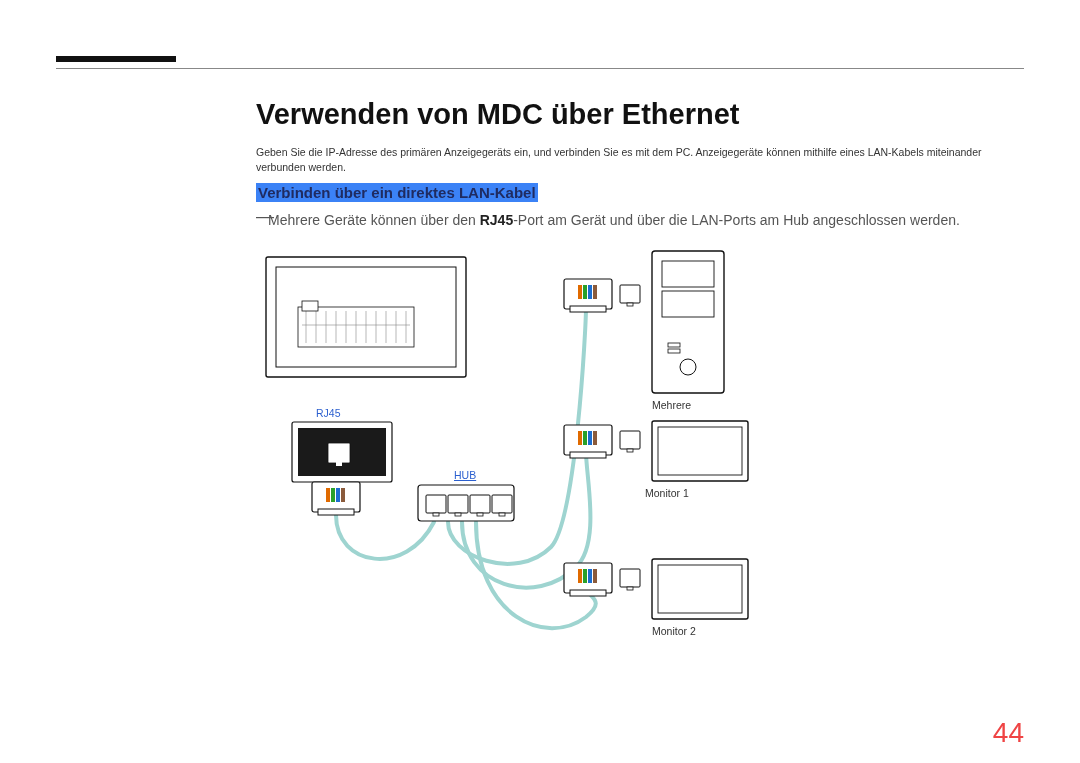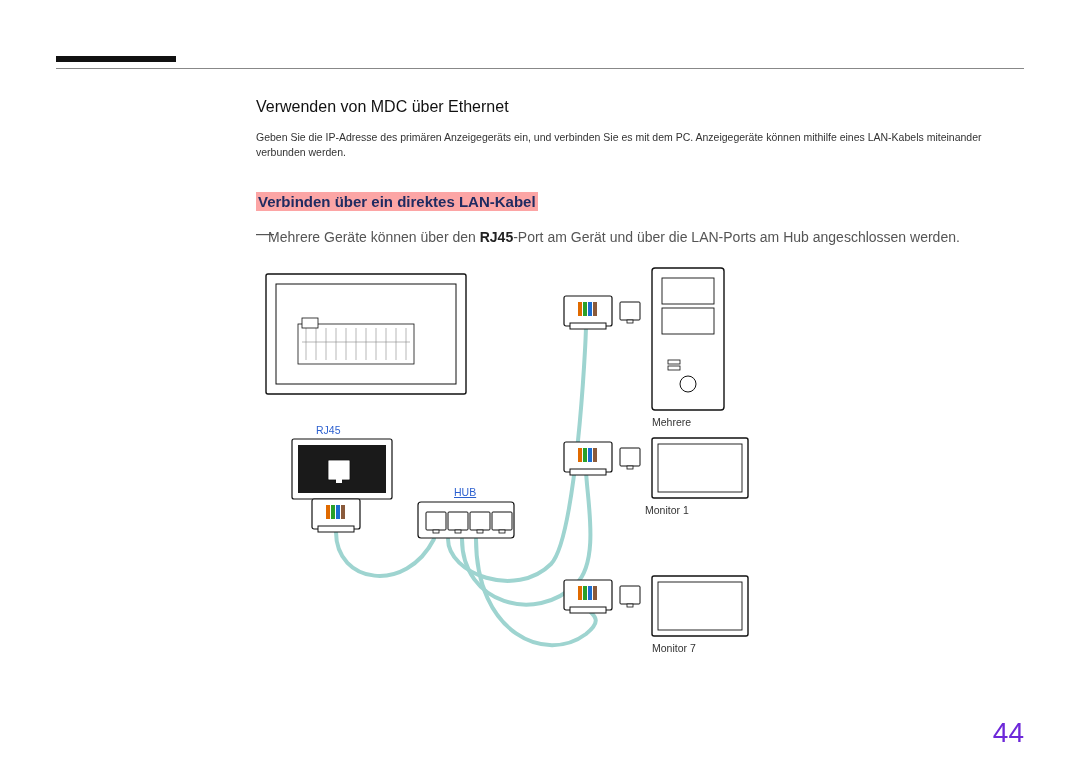--- a/index.html
+++ b/index.html
@@ -28,40 +28,40 @@
     height: 1px;
     background: #888;
   }
   .content {
     position: absolute;
     top: 98px;
     left: 256px;
     right: 56px;
   }
   h1 {
-    font-size: 16px;
-    font-weight: 400;
+    font-size: 29px;
+    font-weight: 700;
     margin: 0 0 14px 0;
     color: #111;
   }
   .intro {
     font-size: 10.5px;
     line-height: 1.45;
     color: #333;
-    margin-bottom: 32px;
+    margin-bottom: 8px;
     max-width: 740px;
   }
   h2 {
     display: inline-block;
     font-size: 15px;
     font-weight: 700;
     color: #1f2b61;
-    background: #fca5a5;
+    background: #3b82f6;
     padding: 1px 2px;
-    margin: 0 0 16px 0;
+    margin: 0 0 8px 0;
   }
   .note-line {
     margin-left: 12px;
     position: relative;
   }
   .note-dash {
     position: absolute;
     left: -12px;
     top: -4px;
     font-size: 18px;
@@ -85,21 +85,21 @@
     position: absolute;
     font-size: 10.5px;
     color: #333;
   }
   .lbl.blue { color: #2b5fcf; }
   .page-num {
     position: absolute;
     right: 56px;
     bottom: 14px;
     font-size: 28px;
-    color: #6d28d9;
+    color: #ef4444;
   }
 </style>
 </head>
 <body>
 
 <div class="top-bar"></div>
 <div class="top-rule"></div>
 
 <div class="content">
   <h1>Verwenden von MDC über Ethernet</h1>
@@ -214,17 +214,17 @@
       <g transform="translate(308,316)">
         <use href="#rj45plug" x="0" y="0"></use>
         <use href="#rj45port" x="56" y="6"></use>
       </g>
     </svg>
 
     <div class="lbl blue" style="left:60px; top:160px;">RJ45</div>
     <div class="lbl blue" style="left:198px; top:222px;text-decoration:underline;">HUB</div>
     <div class="lbl" style="left:396px; top:152px;">Mehrere</div>
     <div class="lbl" style="left:389px; top:240px;">Monitor 1</div>
-    <div class="lbl" style="left:396px; top:378px;">Monitor 7</div>
+    <div class="lbl" style="left:396px; top:378px;">Monitor 2</div>
   </div>
 </div>
 
 <div class="page-num">44</div>
 
 </body></html>

